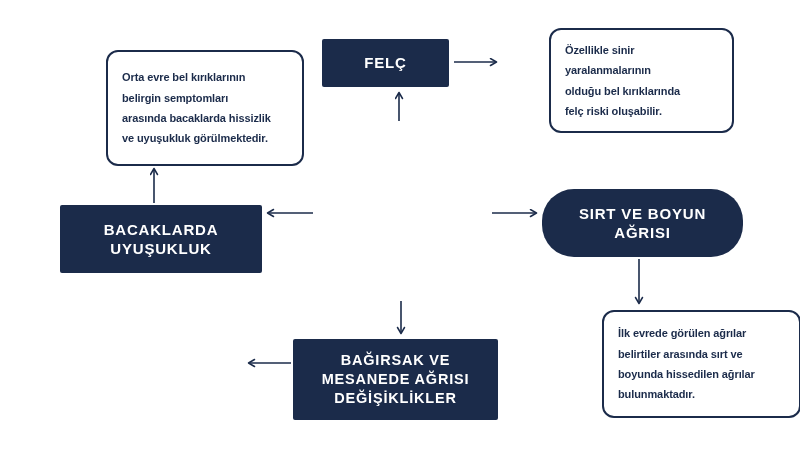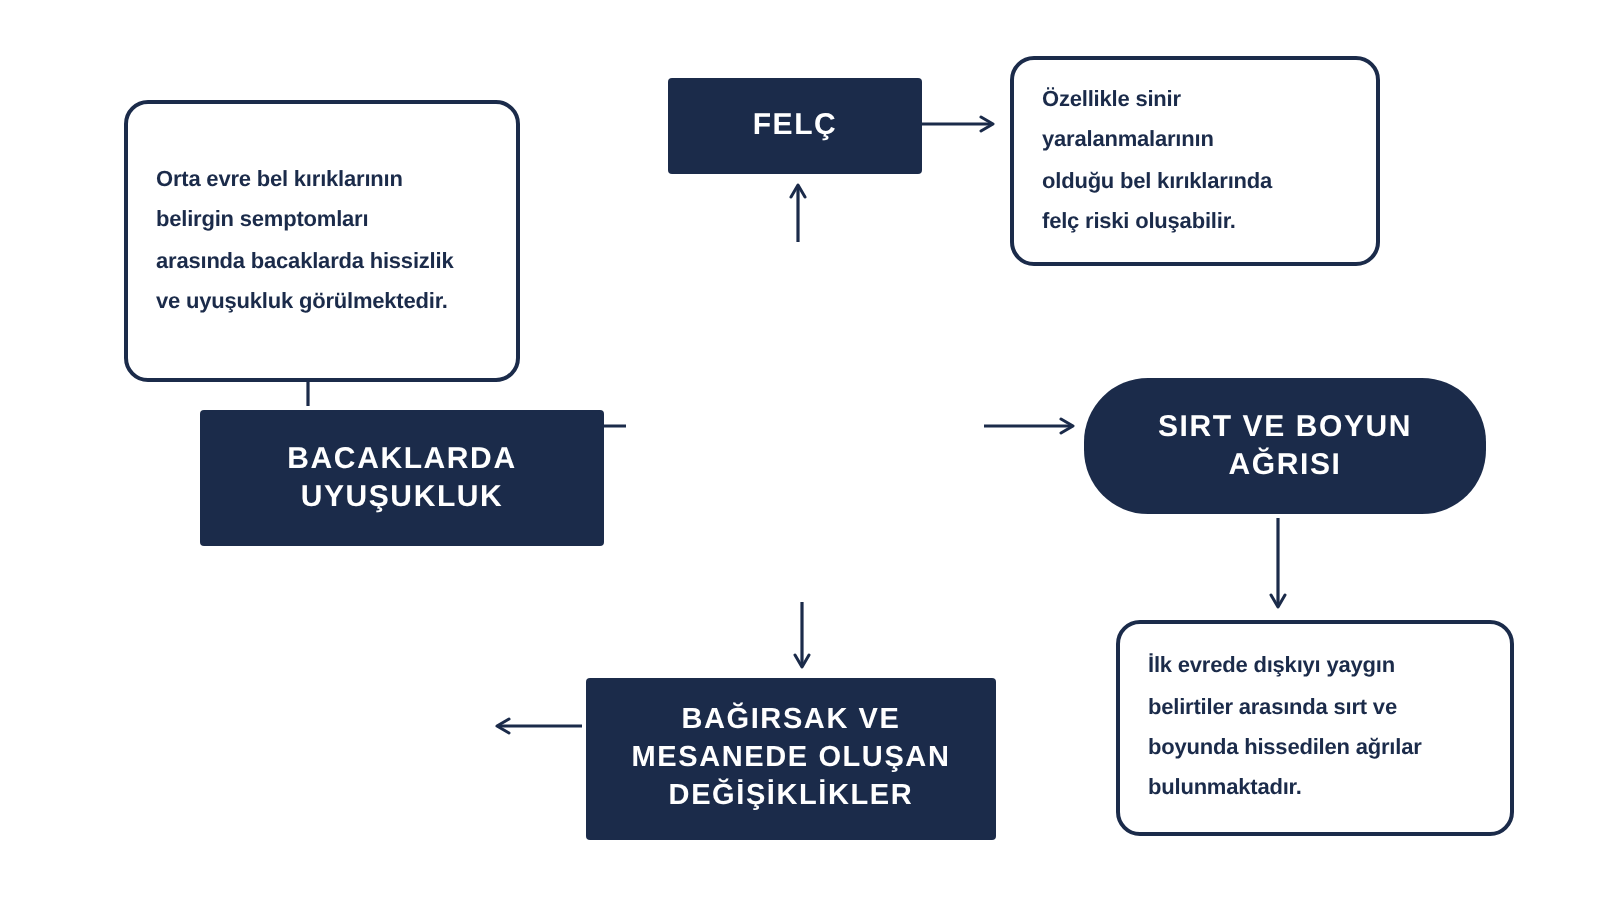--- a/index.html
+++ b/index.html
@@ -20,36 +20,37 @@
     text-align: center; white-space: pre-line; letter-spacing: 0.3px;
   }
   .node {
     position: absolute; background: var(--navy); border-radius: 2px;
     display: flex; align-items: center; justify-content: center;
   }
   .node .label {
     color: #ffffff; font-weight: bold; font-size: 15px; line-height: 1.3;
     text-align: center; white-space: pre-line; letter-spacing: 0.8px;
   }
-  .node-felc      { left: 334px; top: 39px;  width: 127px; height: 48px; }
-  .node-bacak     { left: 60px;  top: 205px; width: 202px; height: 68px; margin-left: 40px; }
+  .node-felc      { left: 322px; top: 39px;  width: 127px; height: 48px; }
+  .node-bacak     { left: 60px;  top: 205px; width: 202px; height: 68px; }
   .node-sirt      { left: 542px; top: 189px; width: 201px; height: 68px; border-radius: 32px; }
   .node-bagirsak  { left: 293px; top: 339px; width: 205px; height: 81px; }
   .node-bagirsak .label { font-size: 14.5px; }
   .note {
     position: absolute; background: #ffffff;
     border: 2.5px solid var(--navy); border-radius: 12px;
     display: flex; align-items: center;
     padding: 10px 8px 10px 14px;
+    margin-left: 44px;
   }
   .note .text {
     color: var(--navy); font-weight: bold; font-size: 11px;
     letter-spacing: -0.1px; line-height: 1.85; white-space: pre-line;
   }
-  .note-top-left     { left: 62px;  top: 50px;  width: 198px; height: 141px; }
+  .note-top-left     { left: 62px;  top: 50px;  width: 198px; height: 116px; }
   .note-top-right    { left: 505px; top: 28px;  width: 185px; height: 105px; }
   .note-bottom-right { left: 558px; top: 310px; width: 199px; height: 108px; }
   .note-bottom-left  { left: 52px;  top: 317px; width: 181px; height: 101px; }
 </style>
 </head>
 <body>
 
 <div class="canvas">
 
   <svg class="arrows" viewBox="0 0 800 450">
@@ -78,39 +79,39 @@
 UYUŞUKLUK</div>
   </div>
 
   <div class="node node-sirt">
     <div class="label">SIRT VE BOYUN
 AĞRISI</div>
   </div>
 
   <div class="node node-bagirsak">
     <div class="label">BAĞIRSAK VE
-MESANEDE OLUŞAN
+MESANEDE AĞRISI
 DEĞİŞİKLİKLER</div>
   </div>
 
   <div class="note note-top-left">
     <div class="text">Orta evre bel kırıklarının
 belirgin semptomları
 arasında bacaklarda hissizlik
 ve uyuşukluk görülmektedir.</div>
   </div>
 
   <div class="note note-top-right">
     <div class="text">Özellikle sinir
 yaralanmalarının
 olduğu bel kırıklarında
 felç riski oluşabilir.</div>
   </div>
 
   <div class="note note-bottom-right">
-    <div class="text">İlk evrede dışkıyı yaygın
+    <div class="text">İlk evrede görülen ağrılar
 belirtiler arasında sırt ve
 boyunda hissedilen ağrılar
 bulunmaktadır.</div>
   </div>
 
 
 </div>
 
 </body></html>

